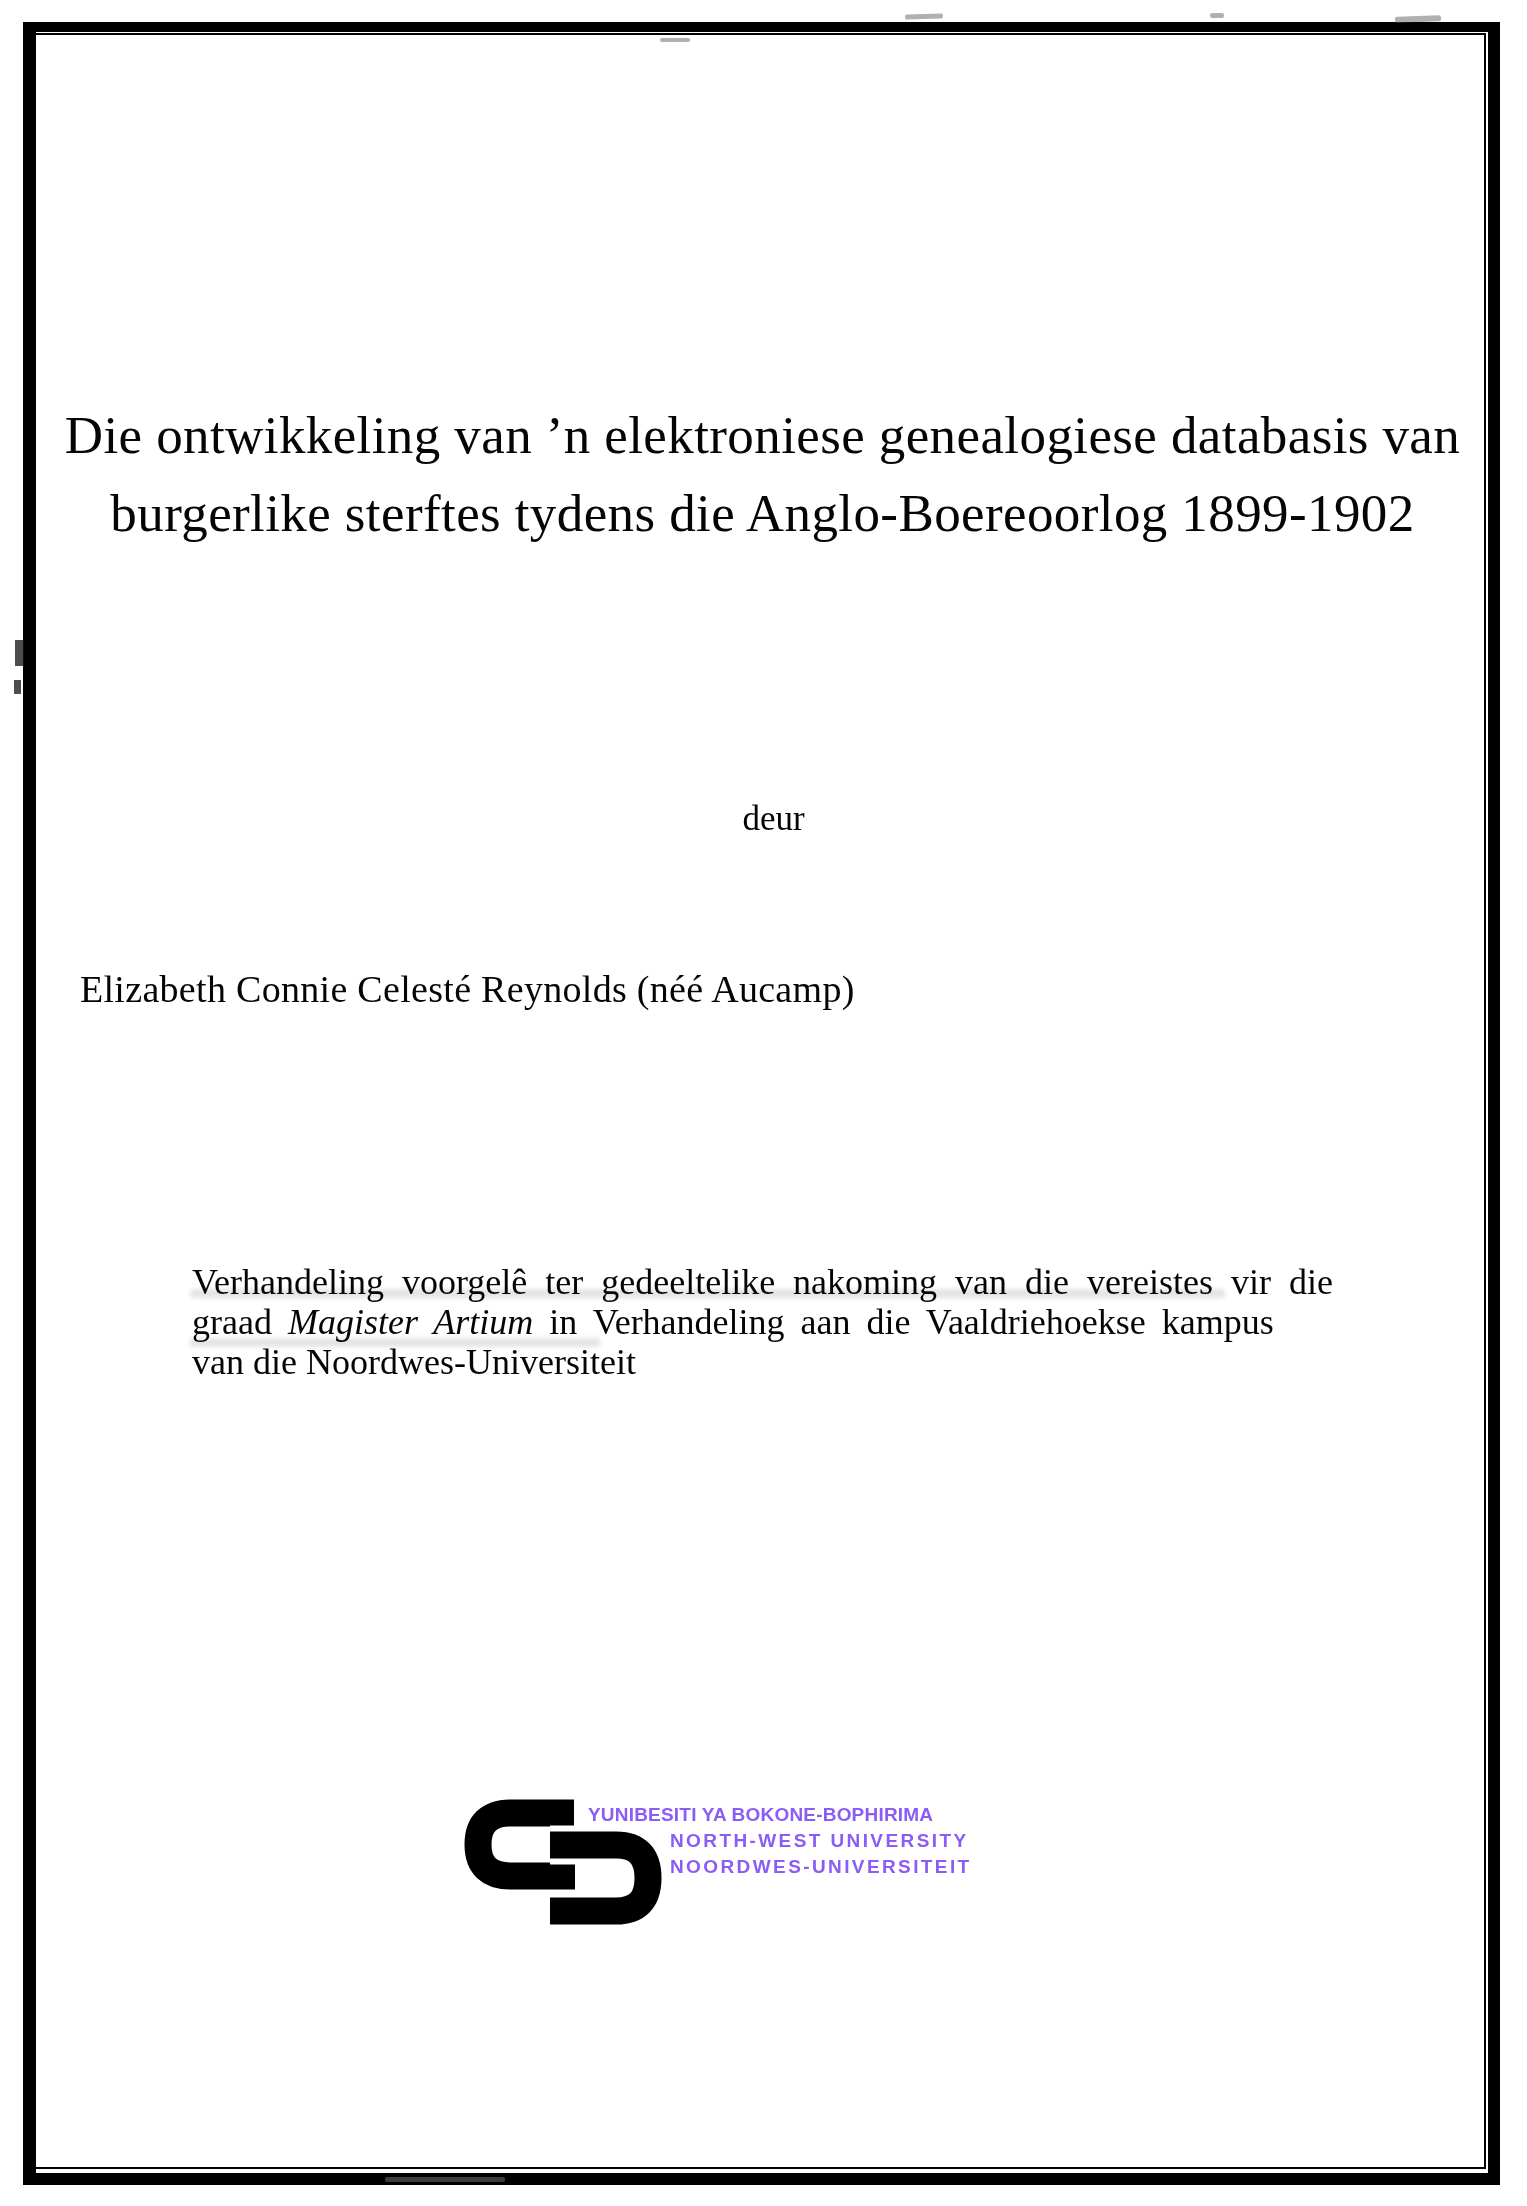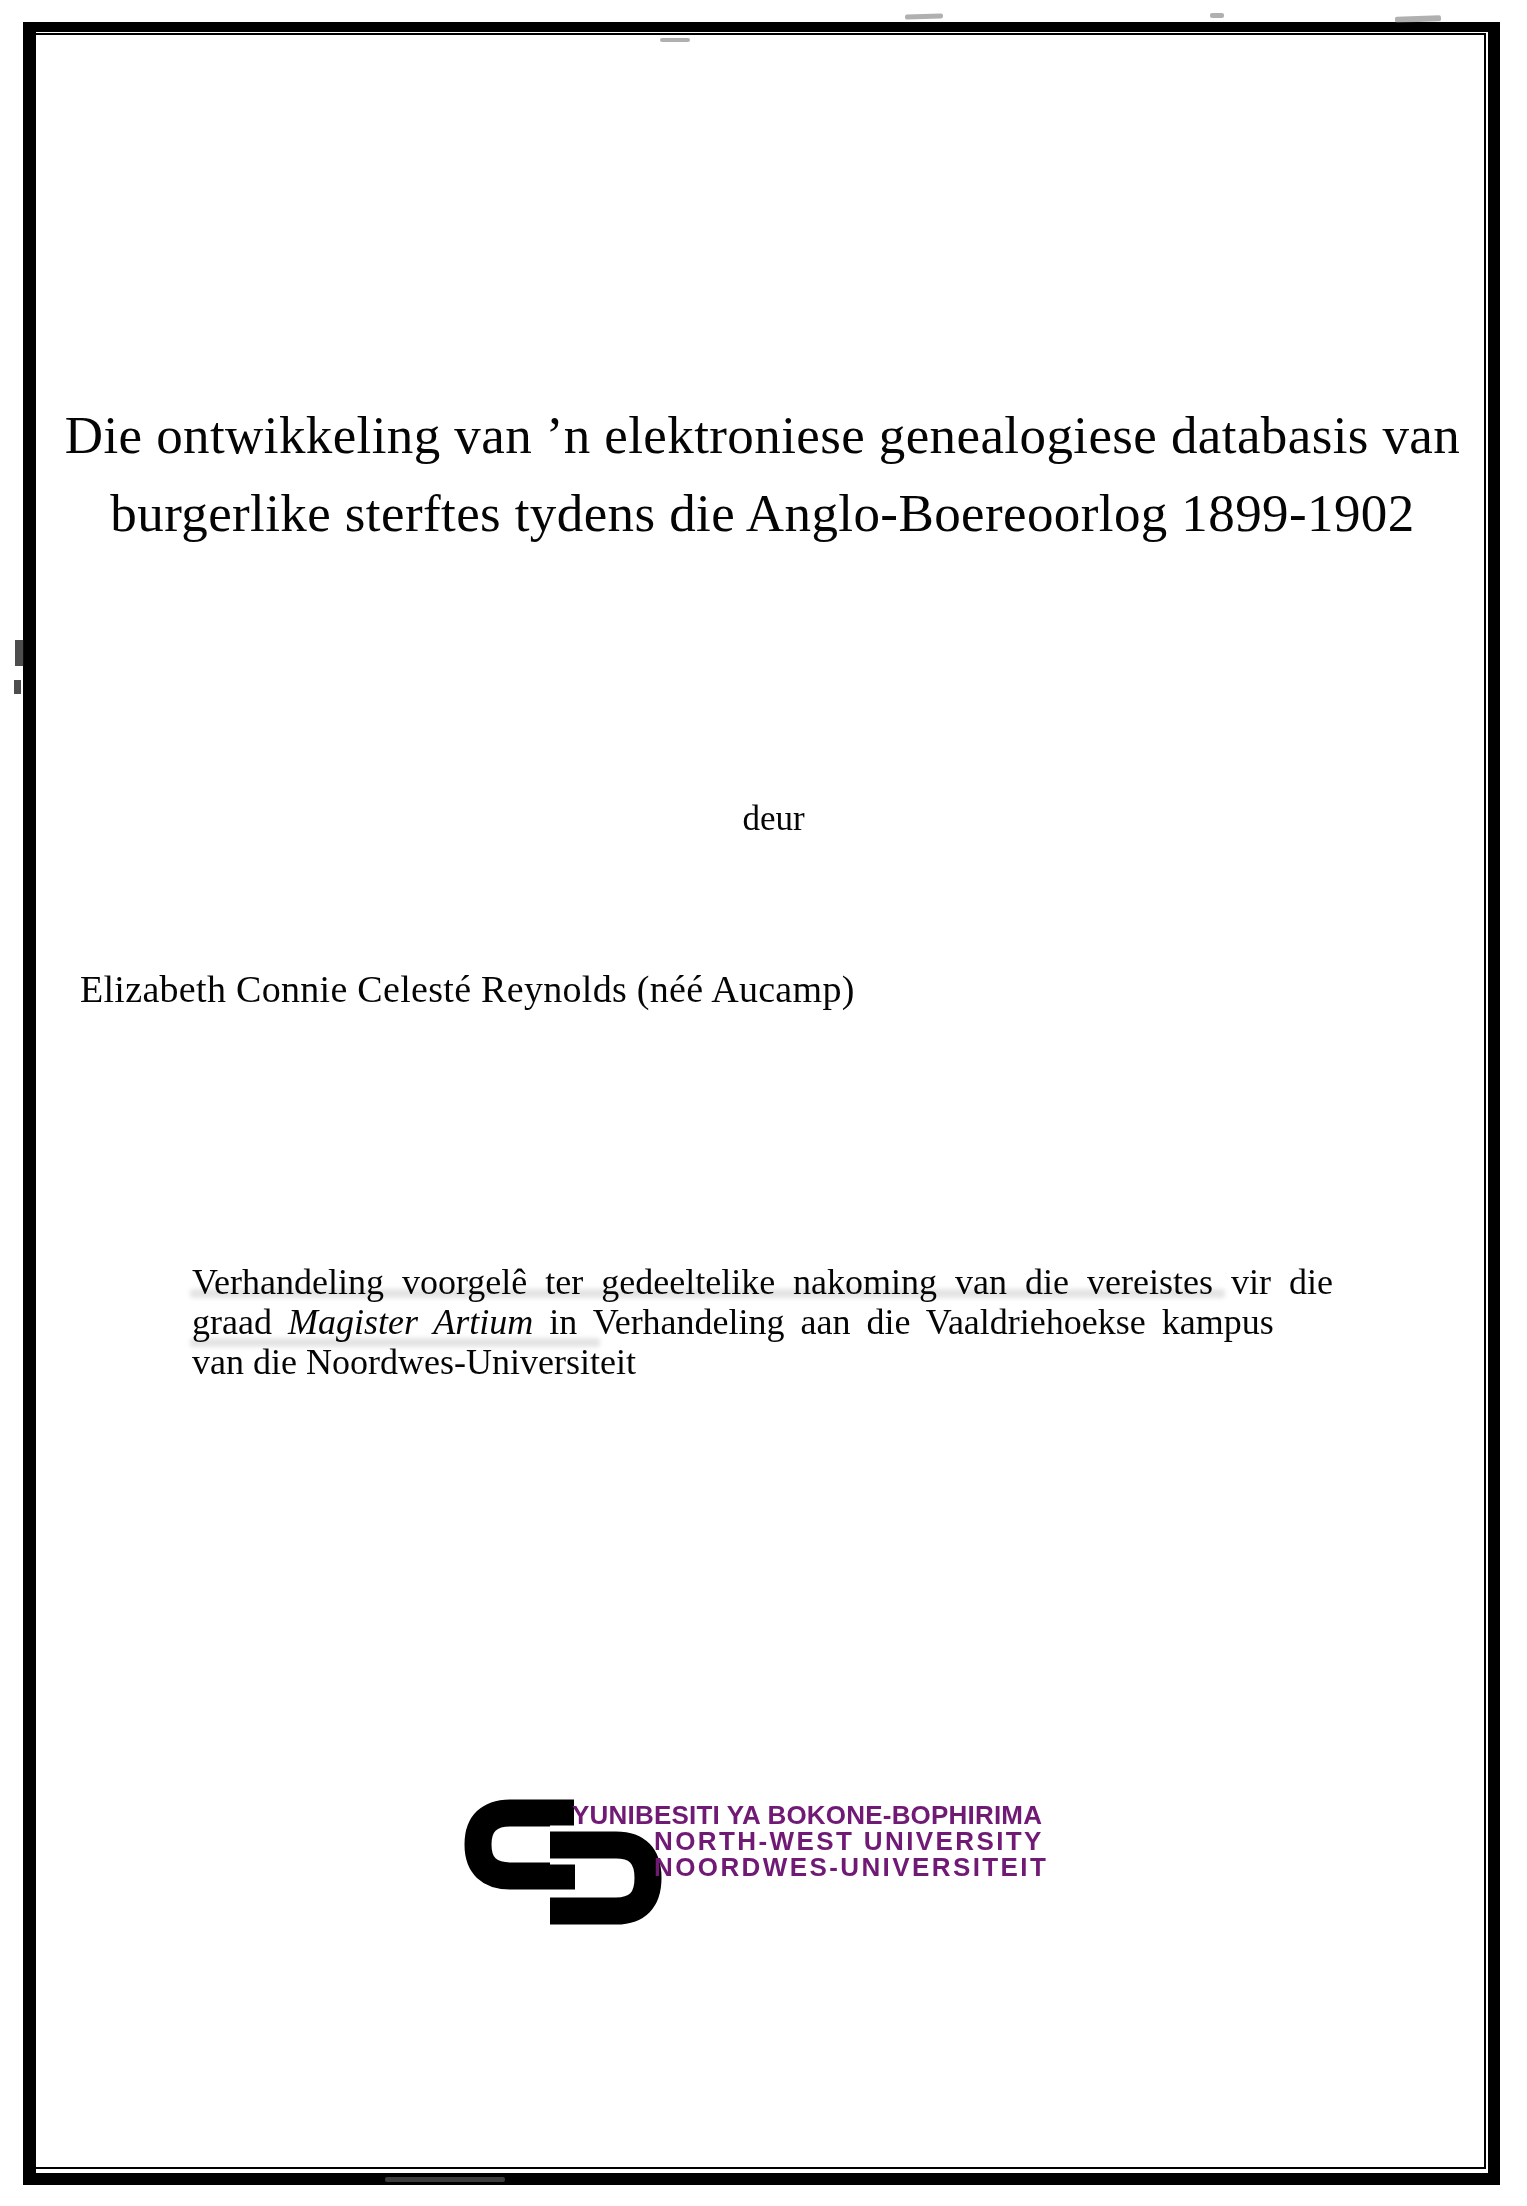--- a/index.html
+++ b/index.html
@@ -47,23 +47,23 @@
   }
   .statement .just{text-align:justify;text-align-last:justify;}
   .statement .wide{word-spacing:7px;}
   .supervisor-block{
     position:absolute;left:192px;top:1636px;
     font-size:35px;line-height:41px;
   }
   .logo{position:absolute;left:464px;top:1796px;width:600px;height:140px;}
   .logo-mark{position:absolute;left:0;top:2px;}
   .logo-text{
-    position:absolute;left:108px;top:6px;
+    position:absolute;left:124px;top:6px;
     font-family:"Liberation Sans", sans-serif;font-weight:700;
-    font-size:26px;line-height:26px;color:#701a75;white-space:nowrap;
+    font-size:19px;line-height:26px;color:#8b5cf6;white-space:nowrap;
   }
   .logo-text .l2,.logo-text .l3{margin-left:82px;letter-spacing:2.4px;}
   .logo-text .l1{letter-spacing:0.2px;}
   i{font-style:italic;}
 </style>
 </head>
 <body>
 
 <div class="page">
 

